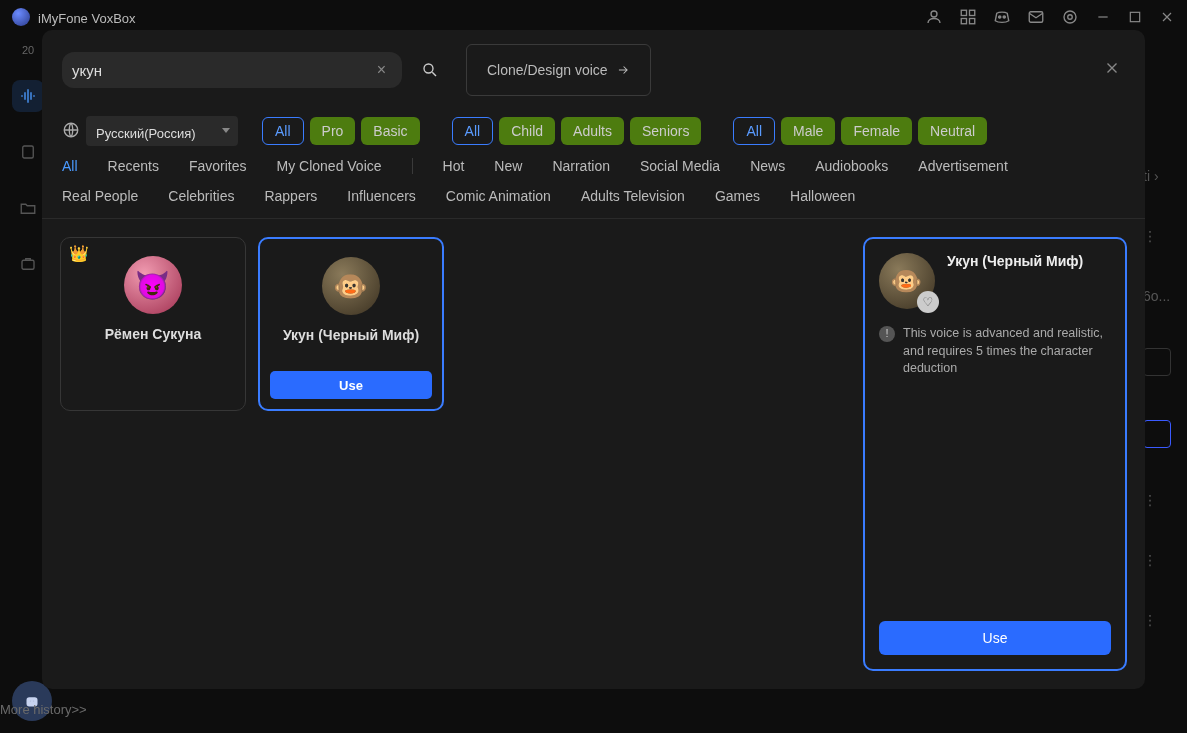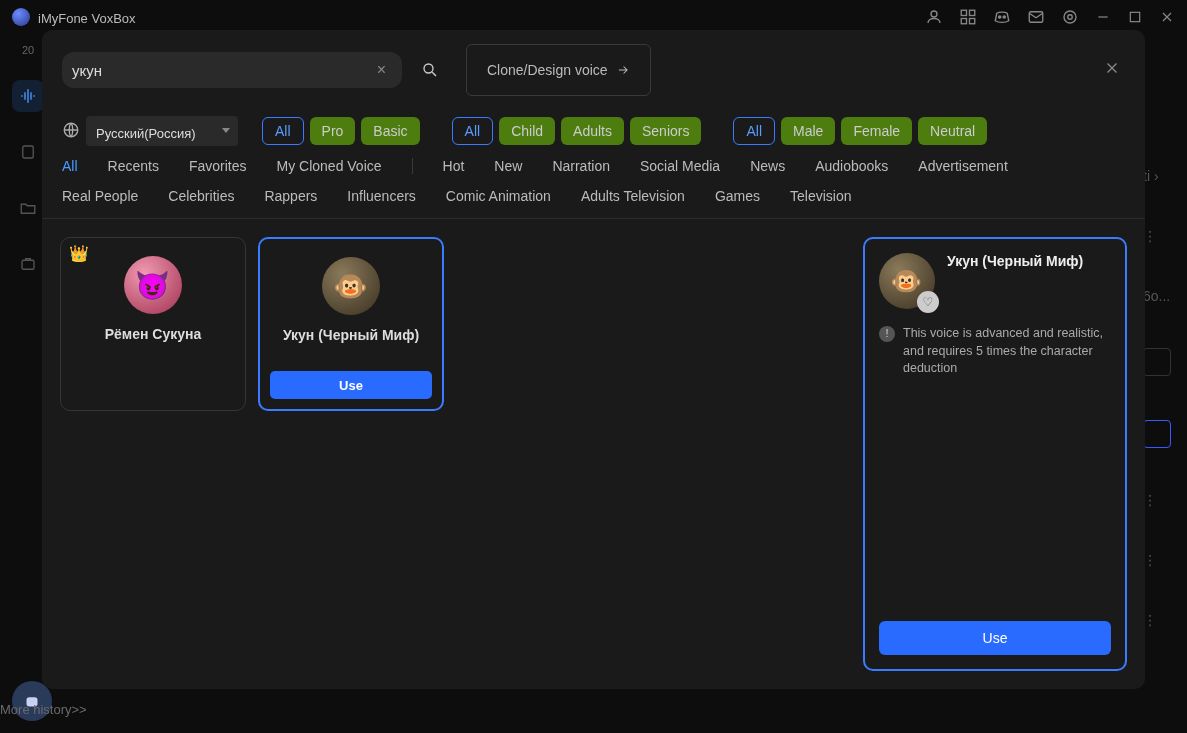--- a/index.html
+++ b/index.html
@@ -235,21 +235,21 @@
     <span class="cat">Advertisement</span>
   </div>
   <div class="cat-row two">
     <span class="cat">Real People</span>
     <span class="cat">Celebrities</span>
     <span class="cat">Rappers</span>
     <span class="cat">Influencers</span>
     <span class="cat">Comic Animation</span>
     <span class="cat">Adults Television</span>
     <span class="cat">Games</span>
-    <span class="cat">Television</span>
+    <span class="cat">Halloween</span>
   </div>
 
   <div class="modal-body">
     <div class="results">
       <div class="card">
         <span class="crown">👑</span>
         <div class="avatar pink">😈</div>
         <div class="voice-name">Рёмен Сукуна</div>
       </div>
       <div class="card selected">

